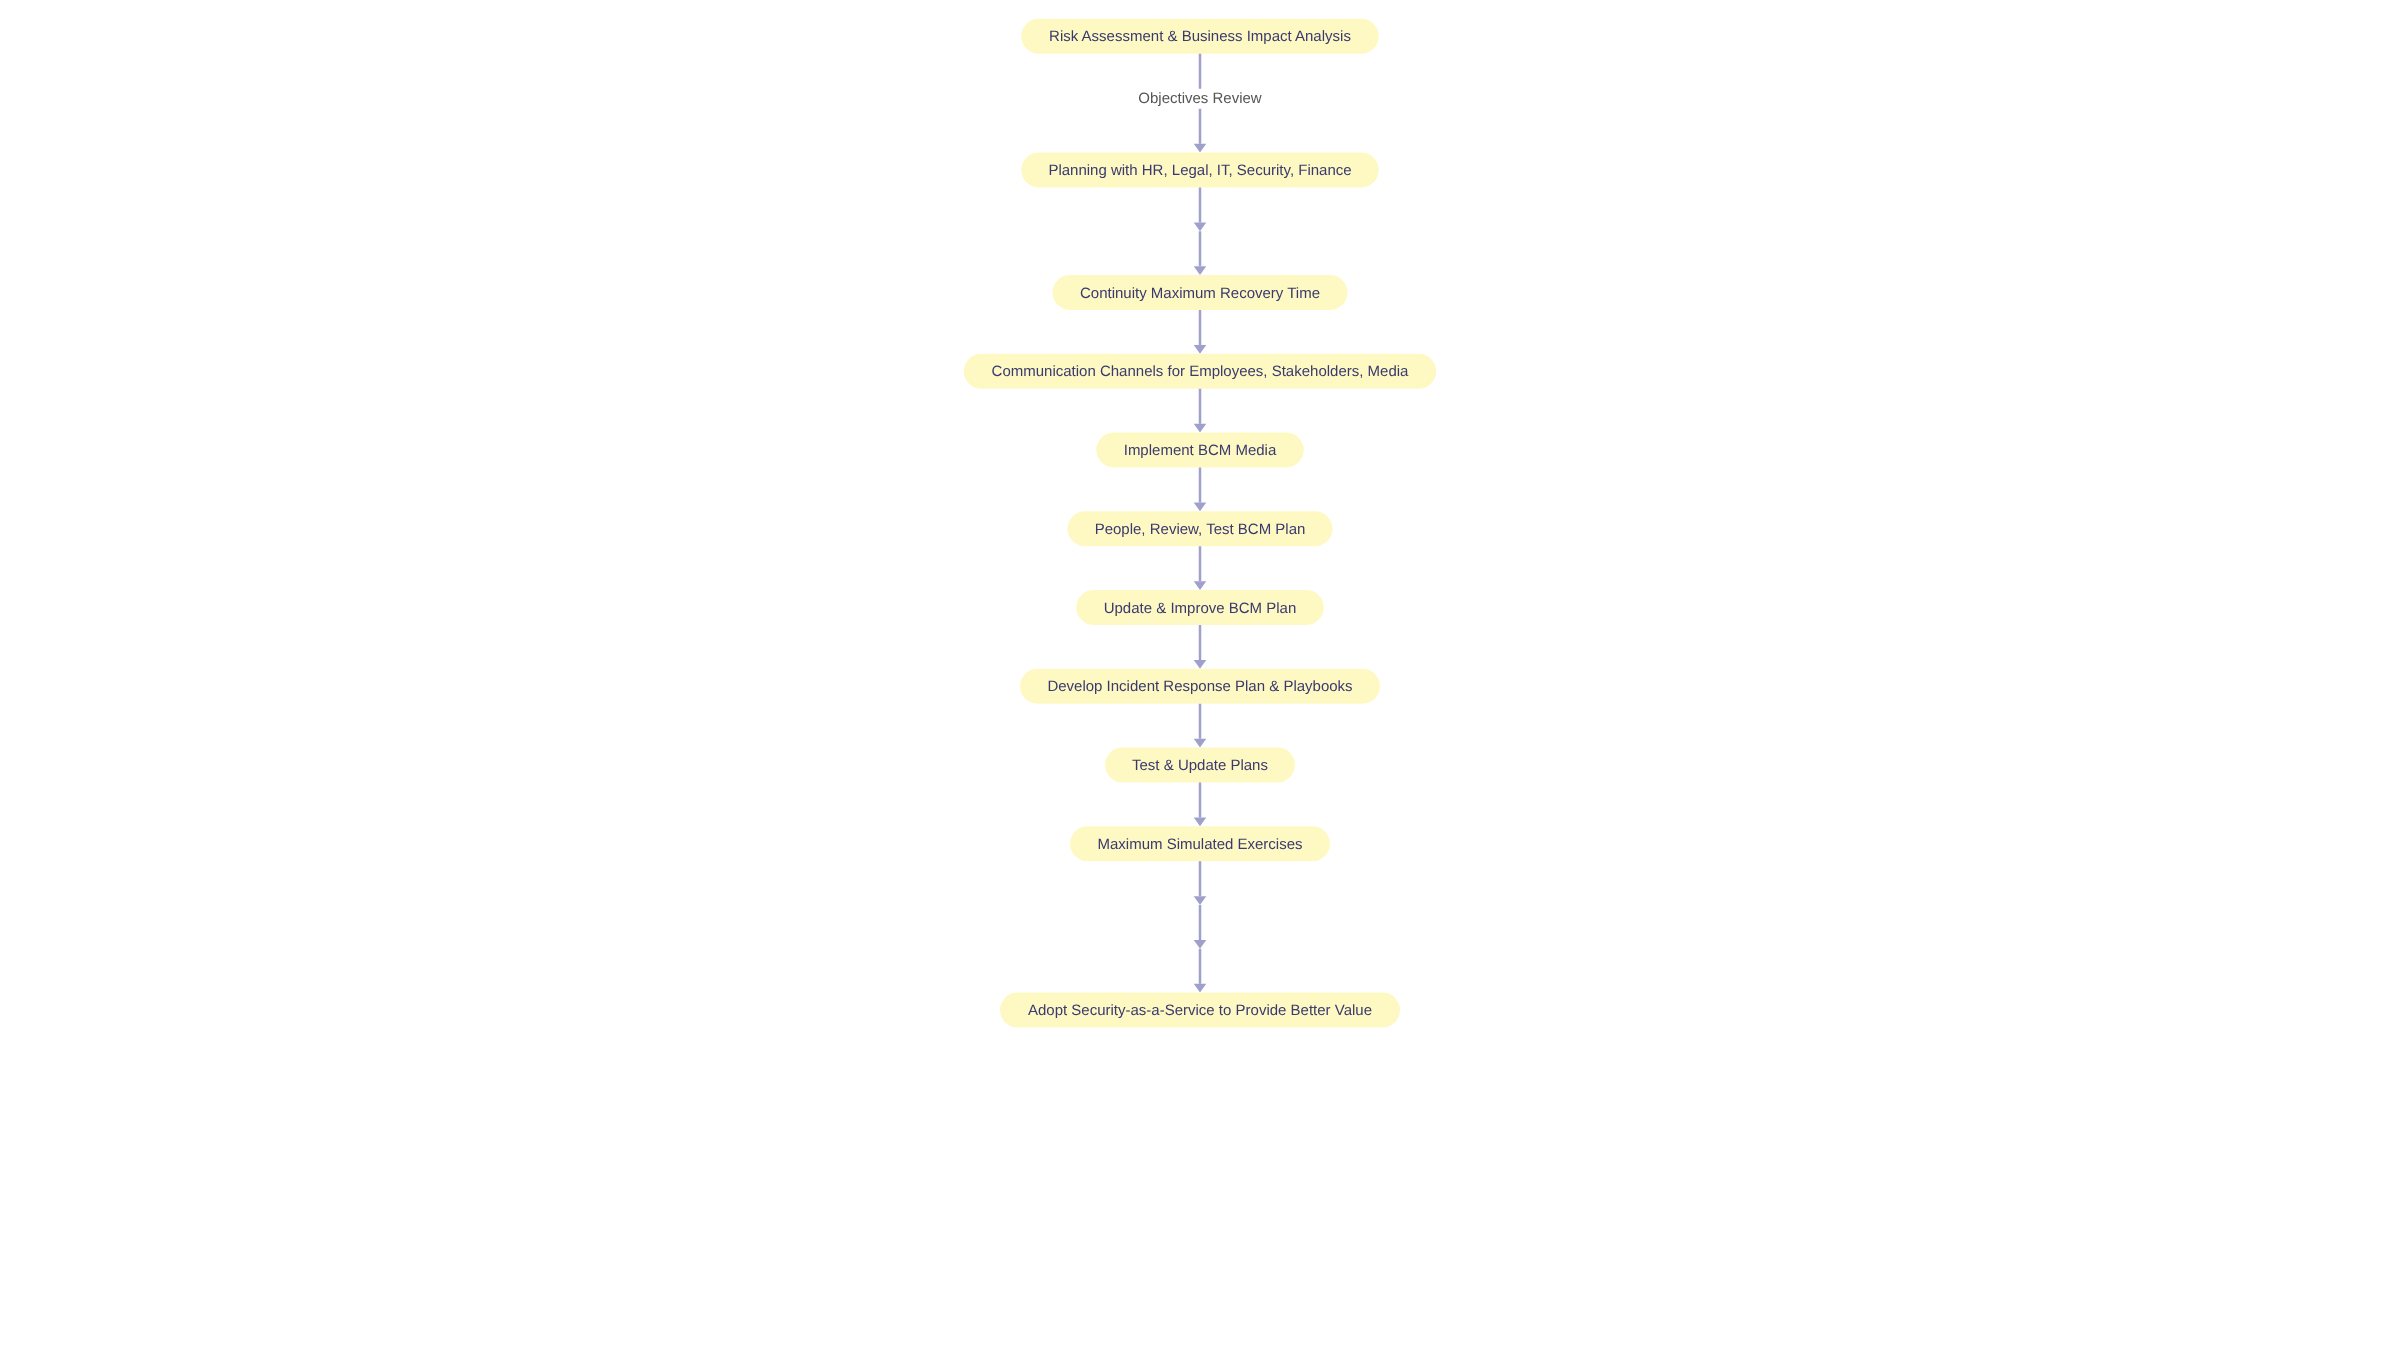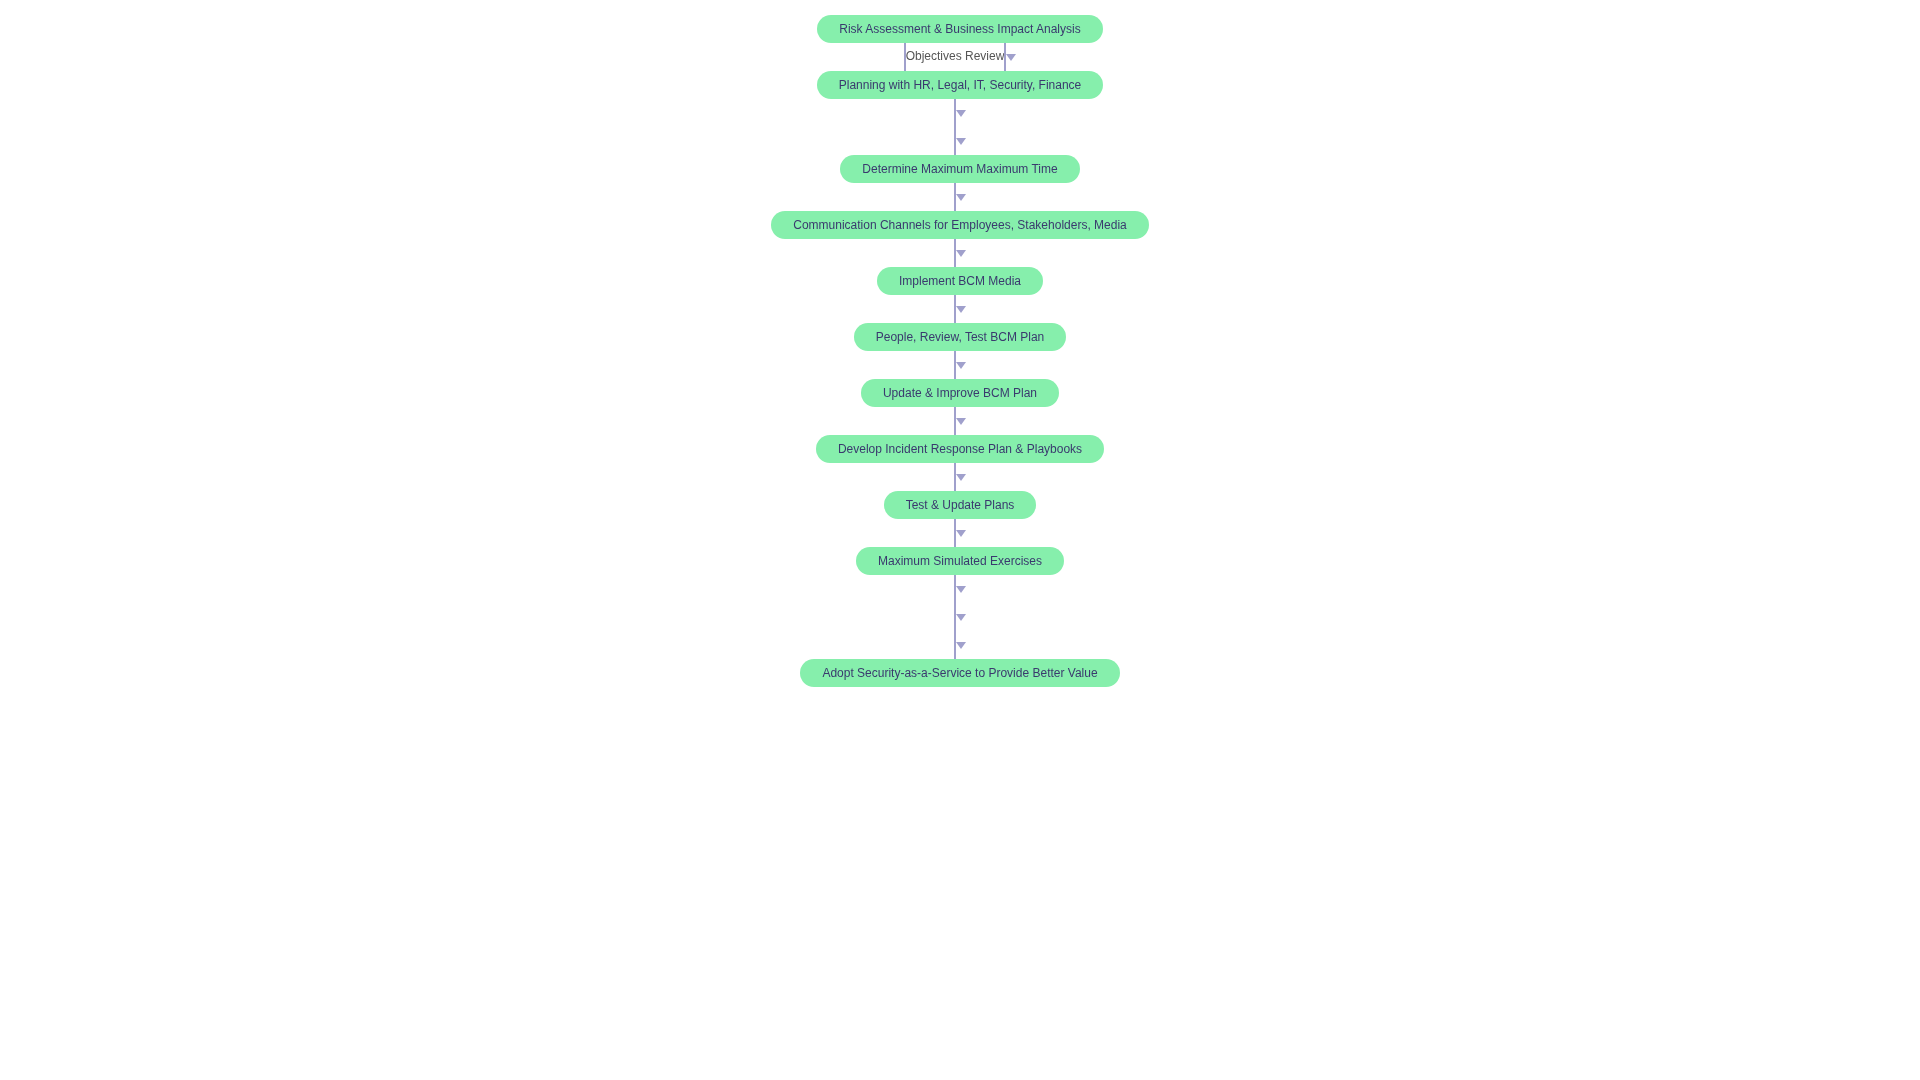--- a/index.html
+++ b/index.html
@@ -21,33 +21,33 @@
 
     .flowchart-container {
       display: flex;
       flex-direction: column;
       align-items: center;
       width: 100%;
       padding-top: 5px;
     }
 
     .node {
-      background-color: #86efac;
+      background-color: #fef9c3;
       border-radius: 20px;
       padding: 7px 22px;
       font-size: 12px;
       color: #3a3a6e;
       text-align: center;
       white-space: nowrap;
       display: inline-block;
     }
 
     .connector {
       display: flex;
-      flex-direction: row;
+      flex-direction: column;
       align-items: center;
     }
 
     .connector-line {
       width: 2px;
       height: 28px;
       background-color: #a0a0cc;
     }
 
     .connector-arrow {
@@ -96,21 +96,21 @@
     <div class="connector-arrow"></div>
   </div>
 
 
   <div class="connector">
     <div class="connector-line"></div>
     <div class="connector-arrow"></div>
   </div>
 
   <div class="step-wrapper">
-    <div class="node">Determine Maximum Maximum Time</div>
+    <div class="node">Continuity Maximum Recovery Time</div>
   </div>
 
   <div class="connector">
     <div class="connector-line"></div>
     <div class="connector-arrow"></div>
   </div>
 
   <div class="step-wrapper">
     <div class="node">Communication Channels for Employees, Stakeholders, Media</div>
   </div>

